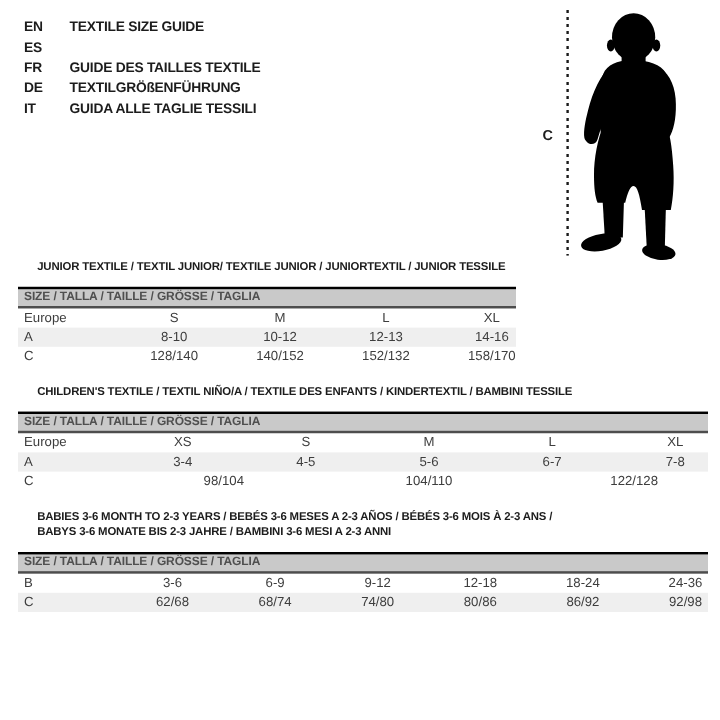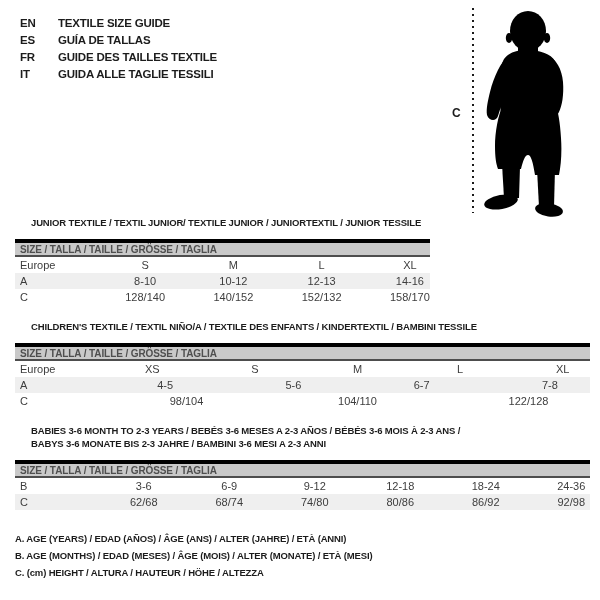--- a/index.html
+++ b/index.html
@@ -17,21 +17,21 @@
     background:repeating-linear-gradient(to bottom, #1a1a1a 0 2.5px, transparent 2.5px 6px); }
   .figure-label { position:absolute; left:452px; top:106px; font-size:12px; font-weight:bold; }
   .baby-svg { position:absolute; left:478px; top:6px; }
 
   
   .sec { position:absolute; left:15px; }
   .sec-t1 { top:216px; width:415px; }
   .sec-t2 { top:320px; width:575px; }
   .sec-t3 { top:424px; width:575px; }
   .tbl-title { font-size:9.5px; font-weight:bold; letter-spacing:-0.15px; line-height:13px; color:#1c1c1c; white-space:nowrap;margin-left:16px; }
-  .size-bar { margin-top:10px; background:#c9c9c9; border-top:4px solid #000000; border-bottom:2px solid #4d4d4d;
+  .size-bar { margin-top:10px; background:#c9c9c9; border-top:2px solid #000000; border-bottom:2px solid #4d4d4d;
     height:18px; line-height:14px; font-size:10px; font-weight:bold; color:#4f4f4f; letter-spacing:-0.1px; padding-left:5px; }
   .trow { display:flex; height:16px; line-height:16px; font-size:11px; color:#3d3d3d;gap:48px; }
   .trow.striped { background:#efefef; }
   .trow .lab { width:62px; padding-left:5px; }
   .trow .val { flex:1; text-align:center; }
 
   
   .legend { position:absolute; left:15px; top:530px; }
   .legend-line { font-size:9.5px; font-weight:bold; letter-spacing:-0.15px; line-height:17px; white-space:nowrap; color:#1c1c1c; }
 </style>
@@ -40,25 +40,28 @@
 
 <div class="page">
 
   <div class="lang-block">
     <div class="lang-row">
       <span class="lang-code">EN</span>
       <span class="lang-label">TEXTILE SIZE GUIDE</span>
     </div>
     <div class="lang-row">
       <span class="lang-code">ES</span>
-      <span class="lang-label">GUÍA DE TALLAS</span>
     </div>
     <div class="lang-row">
       <span class="lang-code">FR</span>
       <span class="lang-label">GUIDE DES TAILLES TEXTILE</span>
+    </div>
+    <div class="lang-row">
+      <span class="lang-code">DE</span>
+      <span class="lang-label">TEXTILGRÖßENFÜHRUNG</span>
     </div>
     <div class="lang-row">
       <span class="lang-code">IT</span>
       <span class="lang-label">GUIDA ALLE TAGLIE TESSILI</span>
     </div>
   </div>
 
   <div class="height-line"></div>
   <div class="figure-label">C</div>
   <svg class="baby-svg" width="100" height="213" viewBox="0 0 100 213">
@@ -110,20 +113,21 @@
     <div class="trow">
       <span class="lab">Europe</span>
       <span class="val">XS</span>
       <span class="val">S</span>
       <span class="val">M</span>
       <span class="val">L</span>
       <span class="val">XL</span>
     </div>
     <div class="trow striped">
       <span class="lab">A</span>
+      <span class="val">3-4</span>
       <span class="val">4-5</span>
       <span class="val">5-6</span>
       <span class="val">6-7</span>
       <span class="val">7-8</span>
     </div>
     <div class="trow">
       <span class="lab">C</span>
       <span class="val">98/104</span>
       <span class="val">104/110</span>
       <span class="val">122/128</span>
@@ -147,19 +151,14 @@
       <span class="lab">C</span>
       <span class="val">62/68</span>
       <span class="val">68/74</span>
       <span class="val">74/80</span>
       <span class="val">80/86</span>
       <span class="val">86/92</span>
       <span class="val">92/98</span>
     </div>
   </div>
 
-  <div class="legend">
-    <div class="legend-line">A. AGE (YEARS) / EDAD (AÑOS) / ÂGE (ANS) / ALTER (JAHRE) / ETÀ (ANNI)</div>
-    <div class="legend-line">B. AGE (MONTHS) / EDAD (MESES) / ÂGE (MOIS) / ALTER (MONATE) / ETÀ (MESI)</div>
-    <div class="legend-line">C. (cm) HEIGHT / ALTURA / HAUTEUR / HÖHE / ALTEZZA</div>
-  </div>
 
 </div>
 
 </body></html>

